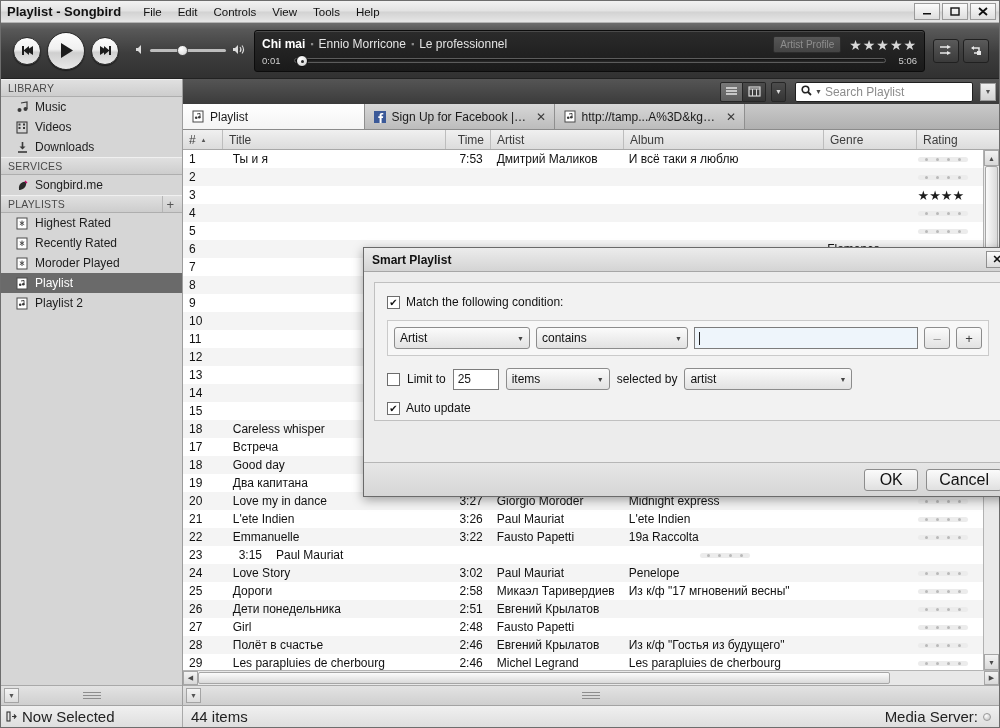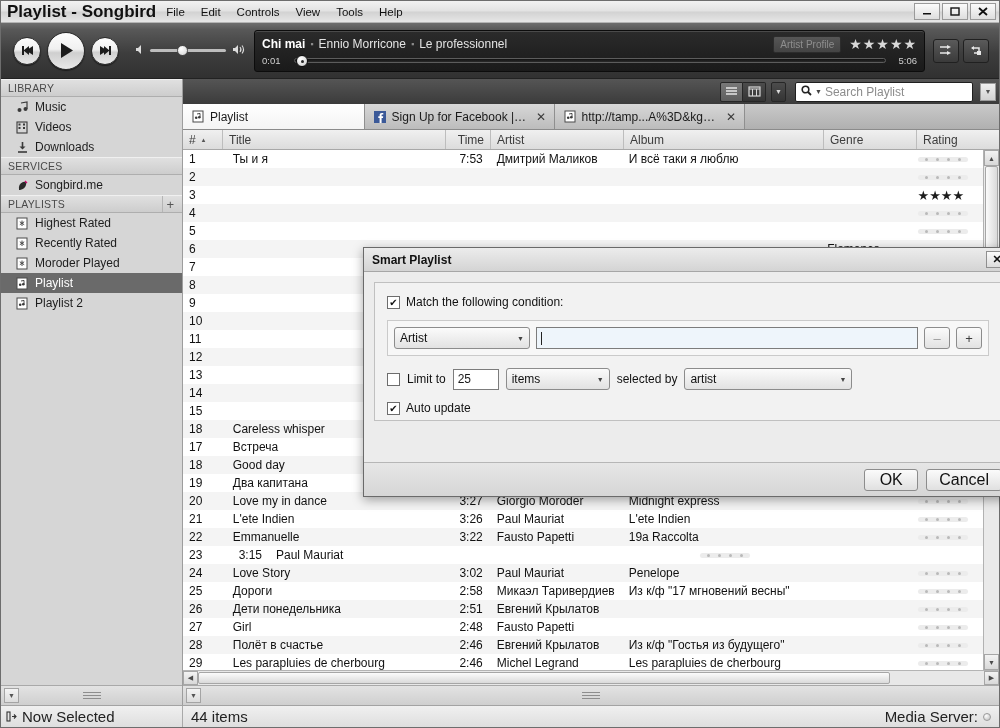--- a/index.html
+++ b/index.html
@@ -21,22 +21,22 @@
 
   
   .titlebar {
     height: 22px; flex: 0 0 22px;
     background: linear-gradient(to bottom, #f2f2f2 0%, #e2e2e2 48%, #d2d2d2 52%, #e6e6e6 100%);
     border-bottom: 1px solid #b4b4b4;
     display: flex; align-items: center;
     padding-left: 6px;
     position: relative;
   }
-  .win-title { font-weight: bold; font-size: 17px; color: #111; white-space: nowrap; }
-  .menubar { display: flex; align-items: center; margin-left: 2px; gap: 0px; }
+  .win-title { font-weight: bold; font-size: 13px; color: #111; white-space: nowrap; }
+  .menubar { display: flex; align-items: center; margin-left: 14px; gap: 0px; }
   .menu-item {
     padding: 2px 8px; font-size: 11.5px; color: #111; cursor: default; white-space: nowrap;
   }
   .wincontrols { position: absolute; right: 3px; top: 2px; display: flex; gap: 2px; }
   .wc-btn {
     width: 26px; height: 17px;
     border: 1px solid #9a9a9a;
     background: linear-gradient(to bottom,#fbfbfb,#dedede);
     display: flex; align-items: center; justify-content: center;
     font-size: 11px; color: #000; cursor: pointer;
@@ -83,21 +83,21 @@
     border-radius: 3px;
     box-shadow: inset 0 1px 0 #4a4a4a;
     display: flex; flex-direction: column; justify-content: center;
     padding: 3px 7px 2px 7px;
     position: relative;
   }
   .np-line1 { display: flex; align-items: center; height: 18px; }
   .np-track { color: #fff; font-weight: bold; font-size: 12px; }
   .np-sep { color: #8d8d8d; margin: 0 5px; font-size: 9px; }
   .np-artist, .np-album { color: #e3e3e3; font-size: 12px; }
-  .np-right { margin-left: auto; display: flex; align-items: flex-start; gap: 8px; }
+  .np-right { margin-left: auto; display: flex; align-items: flex-end; gap: 8px; }
   .artist-profile {
     background: linear-gradient(to bottom,#565656,#444);
     border: 1px solid #2c2c2c; border-radius: 2px;
     color: #8e8e8e; font-size: 10px; padding: 2px 6px; cursor: pointer;
   }
   .stars { display: flex; gap: 1px; color: #d8d8d8; font-size: 14px; letter-spacing: 1px; cursor: pointer; }
   .np-line2 { display: flex; align-items: center; gap: 13px; height: 14px; }
   .time-l, .time-r { color: #cfcfcf; font-size: 9.5px; }
   .seek {
     flex: 1 1 auto; height: 5px;
@@ -1249,20 +1249,24 @@
           <div class="dlg-panel">
 
             <div class="chk-row">
               <div class="chkbox">✔</div>
               <span class="chk-label">Match the following condition:</span>
             </div>
 
             <div class="cond-box">
               <div class="sel w-field">
                 <span>Artist</span>
+                <span class="sel-caret">▼</span>
+              </div>
+              <div class="sel w-op">
+                <span>contains</span>
                 <span class="sel-caret">▼</span>
               </div>
               <div class="val-input">
                 <span class="caret-bar"></span>
                 <span></span>
               </div>
               <div class="mini-btn minus">–</div>
               <div class="mini-btn">+</div>
             </div>
 

